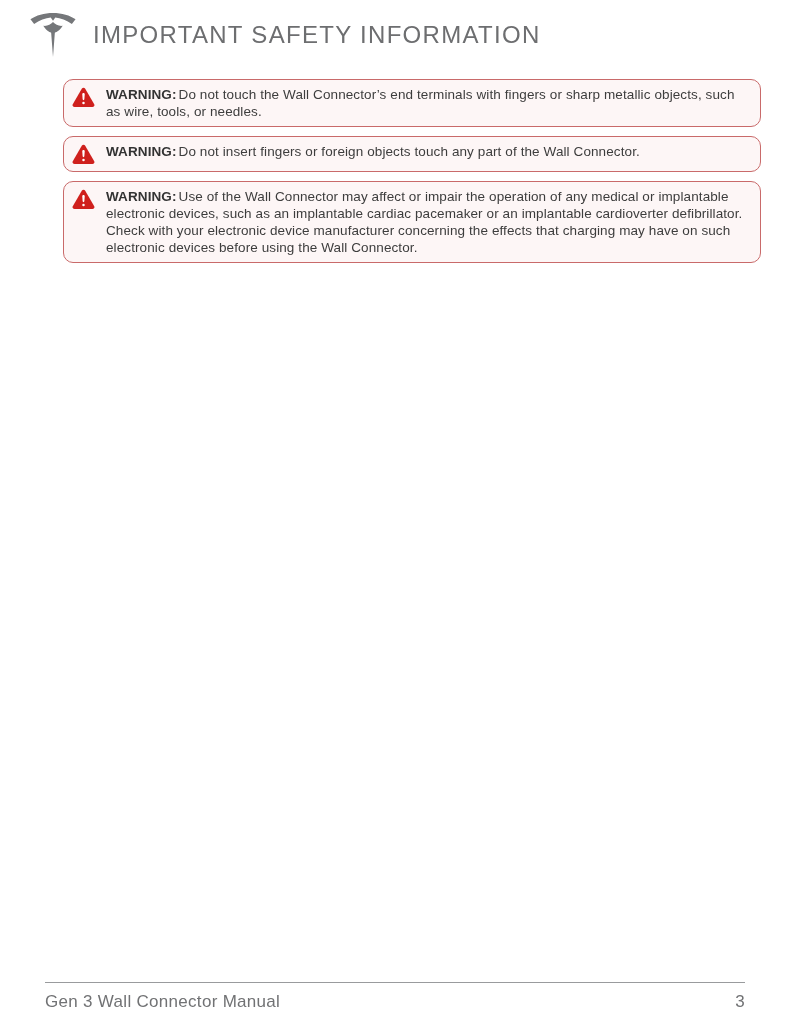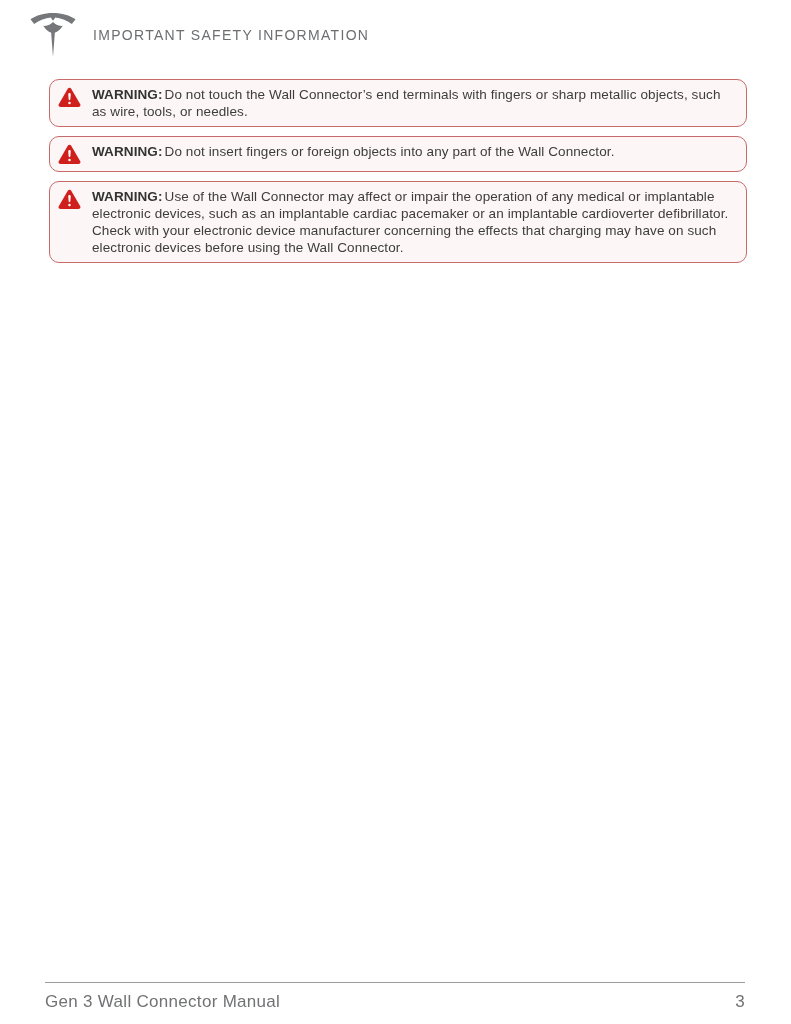--- a/index.html
+++ b/index.html
@@ -27,32 +27,32 @@
     align-items: center;
   }
   .tesla-logo {
     width: 46px;
     height: 46px;
     flex: 0 0 auto;
   }
   .tesla-logo svg { width: 100%; height: 100%; fill: #75777a; }
   .page-title {
     margin-left: 17px;
-    font-size: 14px;
+    font-size: 24px;
     font-weight: 400;
     color: #6d6e70;
     letter-spacing: 1.3px;
     white-space: nowrap;
   }
 
   
   .warnings {
     position: absolute;
     top: 79px;
-    left: 49px;
+    left: 63px;
     width: 698px;
     display: flex;
     flex-direction: column;
     gap: 9px;
   }
   .warning-box {
     border: 1.5px solid #c96a6a;
     border-radius: 10px;
     background: #fdf6f6;
     padding: 6px 14px 6px 8px;
@@ -123,21 +123,21 @@
     </div>
 
     <div class="warning-box">
       <span class="warning-icon">
         <svg viewBox="0 0 24 22" xmlns="http://www.w3.org/2000/svg" aria-hidden="true">
           <path d="M10.2 1.7 a2.1 2.1 0 0 1 3.6 0 l9.4 16.2 a2.1 2.1 0 0 1 -1.8 3.1 H2.6 a2.1 2.1 0 0 1 -1.8 -3.1 Z" fill="#cf201d"></path>
           <path d="M12 6.2 c0.8 0 1.4 0.6 1.3 1.4 l-0.4 5.3 c0 0.5 -0.4 0.9 -0.9 0.9 s-0.9 -0.4 -0.9 -0.9 l-0.4 -5.3 c-0.1 -0.8 0.5 -1.4 1.3 -1.4 Z" fill="#ffffff"></path>
           <circle cx="12" cy="16.6" r="1.3" fill="#ffffff"></circle>
         </svg>
       </span>
-      <p class="warning-text"><strong class="warning-label">WARNING:</strong><span>Do not insert fingers or foreign objects into any part of the Wall Connector.</span></p>
+      <p class="warning-text"><strong class="warning-label">WARNING:</strong><span>Do not insert fingers or foreign objects touch any part of the Wall Connector.</span></p>
     </div>
 
 
     <div class="warning-box">
       <span class="warning-icon">
         <svg viewBox="0 0 24 22" xmlns="http://www.w3.org/2000/svg" aria-hidden="true">
           <path d="M10.2 1.7 a2.1 2.1 0 0 1 3.6 0 l9.4 16.2 a2.1 2.1 0 0 1 -1.8 3.1 H2.6 a2.1 2.1 0 0 1 -1.8 -3.1 Z" fill="#cf201d"></path>
           <path d="M12 6.2 c0.8 0 1.4 0.6 1.3 1.4 l-0.4 5.3 c0 0.5 -0.4 0.9 -0.9 0.9 s-0.9 -0.4 -0.9 -0.9 l-0.4 -5.3 c-0.1 -0.8 0.5 -1.4 1.3 -1.4 Z" fill="#ffffff"></path>
           <circle cx="12" cy="16.6" r="1.3" fill="#ffffff"></circle>
         </svg>

